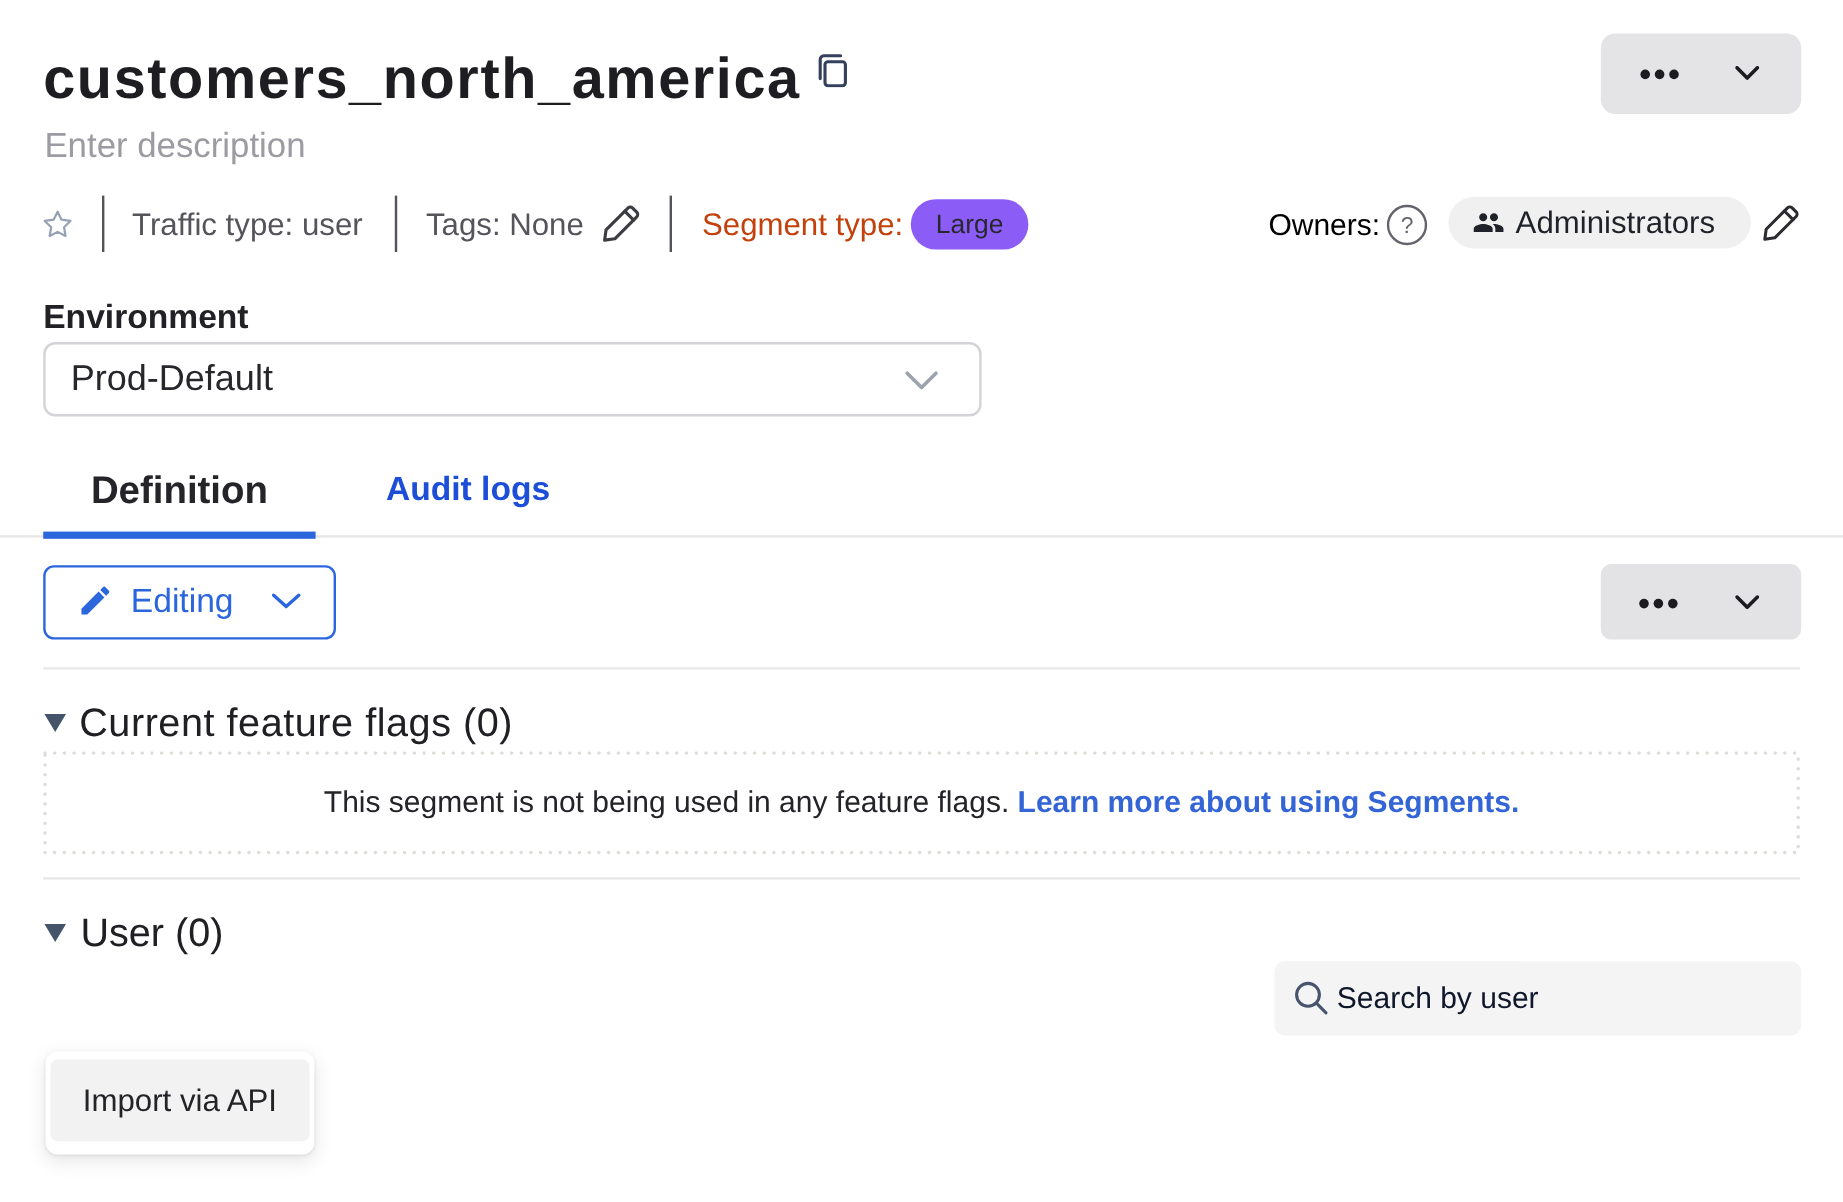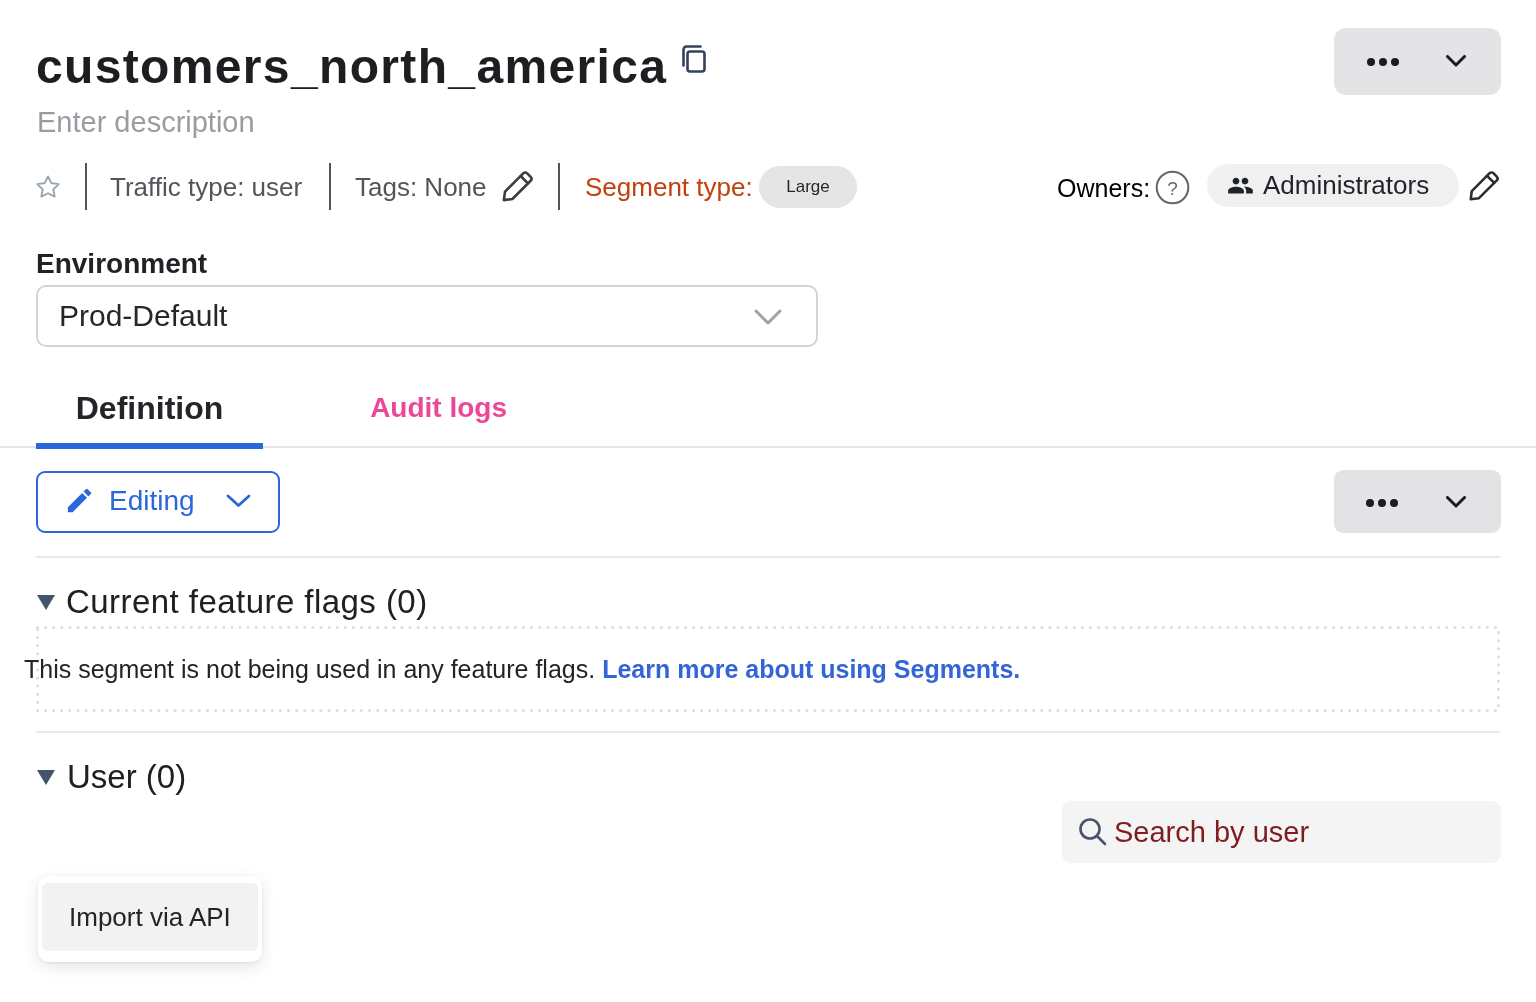--- a/index.html
+++ b/index.html
@@ -27,21 +27,21 @@
   <div class="abs" style="left:329px; top:163px; width:2px; height:47px; background:#53535a;"></div>
   <div class="abs" style="left:355px; top:172px; font-size:26px; color:#54545b; line-height:30px;">Tags: None</div>
   <svg class="abs" style="left:497px; top:168px;" width="39" height="39" viewBox="0 0 24 24" fill="none">
     <g transform="rotate(45 12 12)" stroke="#3c3c43" stroke-width="1.6" stroke-linejoin="round" stroke-linecap="round">
       <path d="M8.8 18.8 V2.9 A1.7 1.7 0 0 1 10.5 1.2 H13.5 A1.7 1.7 0 0 1 15.2 2.9 V18.8 L12 23 Z"></path>
       <path d="M8.8 5.2 H15.2"></path>
     </g>
   </svg>
   <div class="abs" style="left:558px; top:163px; width:2px; height:47px; background:#53535a;"></div>
   <div class="abs" style="left:585px; top:172px; font-size:26px; color:#c2410c; line-height:30px;">Segment type:</div>
-  <div class="abs" style="left:759px; top:166px; width:98px; height:42px; background:#e5e5e5; border-radius:21px; font-size:17px; color:#27272c; display:flex; align-items:center; justify-content:center;">Large</div>
+  <div class="abs" style="left:759px; top:166px; width:98px; height:42px; background:#8b5cf6; border-radius:21px; font-size:22px; color:#27272c; display:flex; align-items:center; justify-content:center;">Large</div>
 
   <div class="abs" style="left:1057px; top:173px; font-size:25px; color:#000000; line-height:30px;">Owners:</div>
   <svg class="abs" style="left:1155px; top:170px;" width="35" height="35" viewBox="0 0 35 35" fill="none">
     <circle cx="17.5" cy="17.5" r="15.8" stroke="#63636b" stroke-width="2"></circle>
     <text x="17.5" y="24.5" text-anchor="middle" font-family="Liberation Sans" font-size="19" fill="#63636b">?</text>
   </svg>
   <div class="abs" style="left:1207px; top:164px; width:252px; height:43px; background:#f0f0f1; border-radius:22px; display:flex; align-items:center; gap:9px; padding-left:20px;">
     <svg width="27" height="27" viewBox="0 0 24 24" fill="#1f2329">
       <path d="M16 11c1.66 0 2.99-1.34 2.99-3S17.66 5 16 5s-3 1.34-3 3 1.34 3 3 3zm-8 0c1.66 0 2.99-1.34 2.99-3S9.66 5 8 5 5 6.34 5 8s1.34 3 3 3zm0 2c-2.33 0-7 1.17-7 3.5V19h14v-2.5c0-2.33-4.67-3.5-7-3.5zm8 0c-.29 0-.62.02-.97.05 1.16.84 1.97 1.97 1.97 3.45V19h6v-2.5c0-2.33-4.67-3.5-7-3.5z"></path>
     </svg>
@@ -69,21 +69,21 @@
   <div class="abs" style="left:36px; top:285px; width:782px; height:62px; border:2px solid #d4d4d8; border-radius:10px;">
     <div class="abs" style="left:21px; top:50%; transform:translateY(-50%); font-size:30px; color:#26262b;">Prod-Default</div>
     <svg class="abs" style="right:34px; top:22px;" width="28" height="17" viewBox="0 0 28 17" fill="none">
       <polyline points="2 2 14 14 26 2" stroke="#9ca3ad" stroke-width="3" stroke-linecap="round" stroke-linejoin="round"></polyline>
     </svg>
   </div>
 
   <div class="abs" style="left:0; top:446px; width:1536px; height:2px; background:#e6e6e8;"></div>
   <div class="abs" style="left:36px; top:443px; width:227px; height:6px; background:#2c66dd;"></div>
   <div class="abs" style="left:36px; top:391px; width:227px; text-align:center; font-size:32px; font-weight:bold; color:#242429; line-height:34px;">Definition</div>
-  <div class="abs" style="left:273px; top:391px; width:234px; text-align:right; font-size:28px; font-weight:bold; color:#ec4899; line-height:34px;">Audit logs</div>
+  <div class="abs" style="left:273px; top:391px; width:234px; text-align:center; font-size:28px; font-weight:bold; color:#1d4ed8; line-height:34px;">Audit logs</div>
 
   <div class="abs" style="left:36px; top:471px; width:244px; height:62px; border:2px solid #2c66dd; border-radius:9px; display:flex; align-items:center; padding-bottom:3px;">
     <svg style="margin-left:26px;" width="31" height="31" viewBox="0 0 24 24" fill="#2c66dd">
       <path d="M3 17.25V21h3.75L17.81 9.94l-3.75-3.75L3 17.25zM20.71 7.04a1 1 0 000-1.41l-2.34-2.34a1 1 0 00-1.41 0l-1.83 1.83 3.75 3.75 1.83-1.83z"></path>
     </svg>
     <span style="margin-left:14px; font-size:28px; color:#2c66dd;">Editing</span>
     <svg style="margin-left:31px;" width="25" height="14" viewBox="0 0 25 14" fill="none">
       <polyline points="2 2 12.5 11.5 23 2" stroke="#2c66dd" stroke-width="2.8" stroke-linecap="round" stroke-linejoin="round"></polyline>
     </svg>
   </div>
@@ -102,21 +102,21 @@
   <div class="abs" style="left:36px; top:556px; width:1464px; height:2px; background:#e9e9ea;"></div>
 
   <svg class="abs" style="left:37px; top:595px;" width="18" height="15" viewBox="0 0 18 15">
     <polygon points="0 0 18 0 9 15" fill="#44546a"></polygon>
   </svg>
   <div class="abs" style="left:66px; top:583px; font-size:33px; letter-spacing:0.45px; color:#202024; line-height:38px;">Current feature flags (0)</div>
 
   <svg class="abs" style="left:36px; top:626px;" width="1464" height="86" fill="none">
     <rect x="1.5" y="1.5" width="1461" height="83" stroke="#dfdcd8" stroke-width="3" stroke-dasharray="0 8.1" stroke-linecap="round"></rect>
   </svg>
-  <div class="abs" style="left:24px; top:626px; width:1464px; height:86px; display:flex; align-items:center; justify-content:flex-start;">
+  <div class="abs" style="left:36px; top:626px; width:1464px; height:86px; display:flex; align-items:center; justify-content:center;">
     <span style="font-size:25px; color:#232328;">This segment is not being used in any feature flags.&nbsp;</span>
     <span style="font-size:25px; font-weight:bold; color:#3465d6;">Learn more about using Segments.</span>
   </div>
 
   <div class="abs" style="left:36px; top:731px; width:1464px; height:2px; background:#e9e9ea;"></div>
 
   <svg class="abs" style="left:37px; top:770px;" width="18" height="15" viewBox="0 0 18 15">
     <polygon points="0 0 18 0 9 15" fill="#44546a"></polygon>
   </svg>
   <div class="abs" style="left:67px; top:758px; font-size:33px; color:#202024; line-height:38px;">User (0)</div>
@@ -126,16 +126,16 @@
     <div style="width:100%; height:100%; background:#f2f2f3; border-radius:6px; display:flex; align-items:center;">
       <span style="margin-left:27px; font-size:26px; color:#232328;">Import via API</span>
     </div>
   </div>
 
   <div class="abs" style="left:1062px; top:801px; width:439px; height:62px; background:#f4f4f5; border-radius:9px; display:flex; align-items:center;">
     <svg style="margin-left:14px;" width="34" height="34" viewBox="0 0 34 34" fill="none">
       <circle cx="14" cy="14" r="9.5" stroke="#47546b" stroke-width="2.6"></circle>
       <line x1="21" y1="21" x2="29" y2="29" stroke="#47546b" stroke-width="2.6" stroke-linecap="round"></line>
     </svg>
-    <span style="margin-left:4px; font-size:29px; color:#7f1d1d;">Search by user</span>
+    <span style="margin-left:4px; font-size:25px; color:#0f172a;">Search by user</span>
   </div>
 
 </div>
 
 </body></html>

